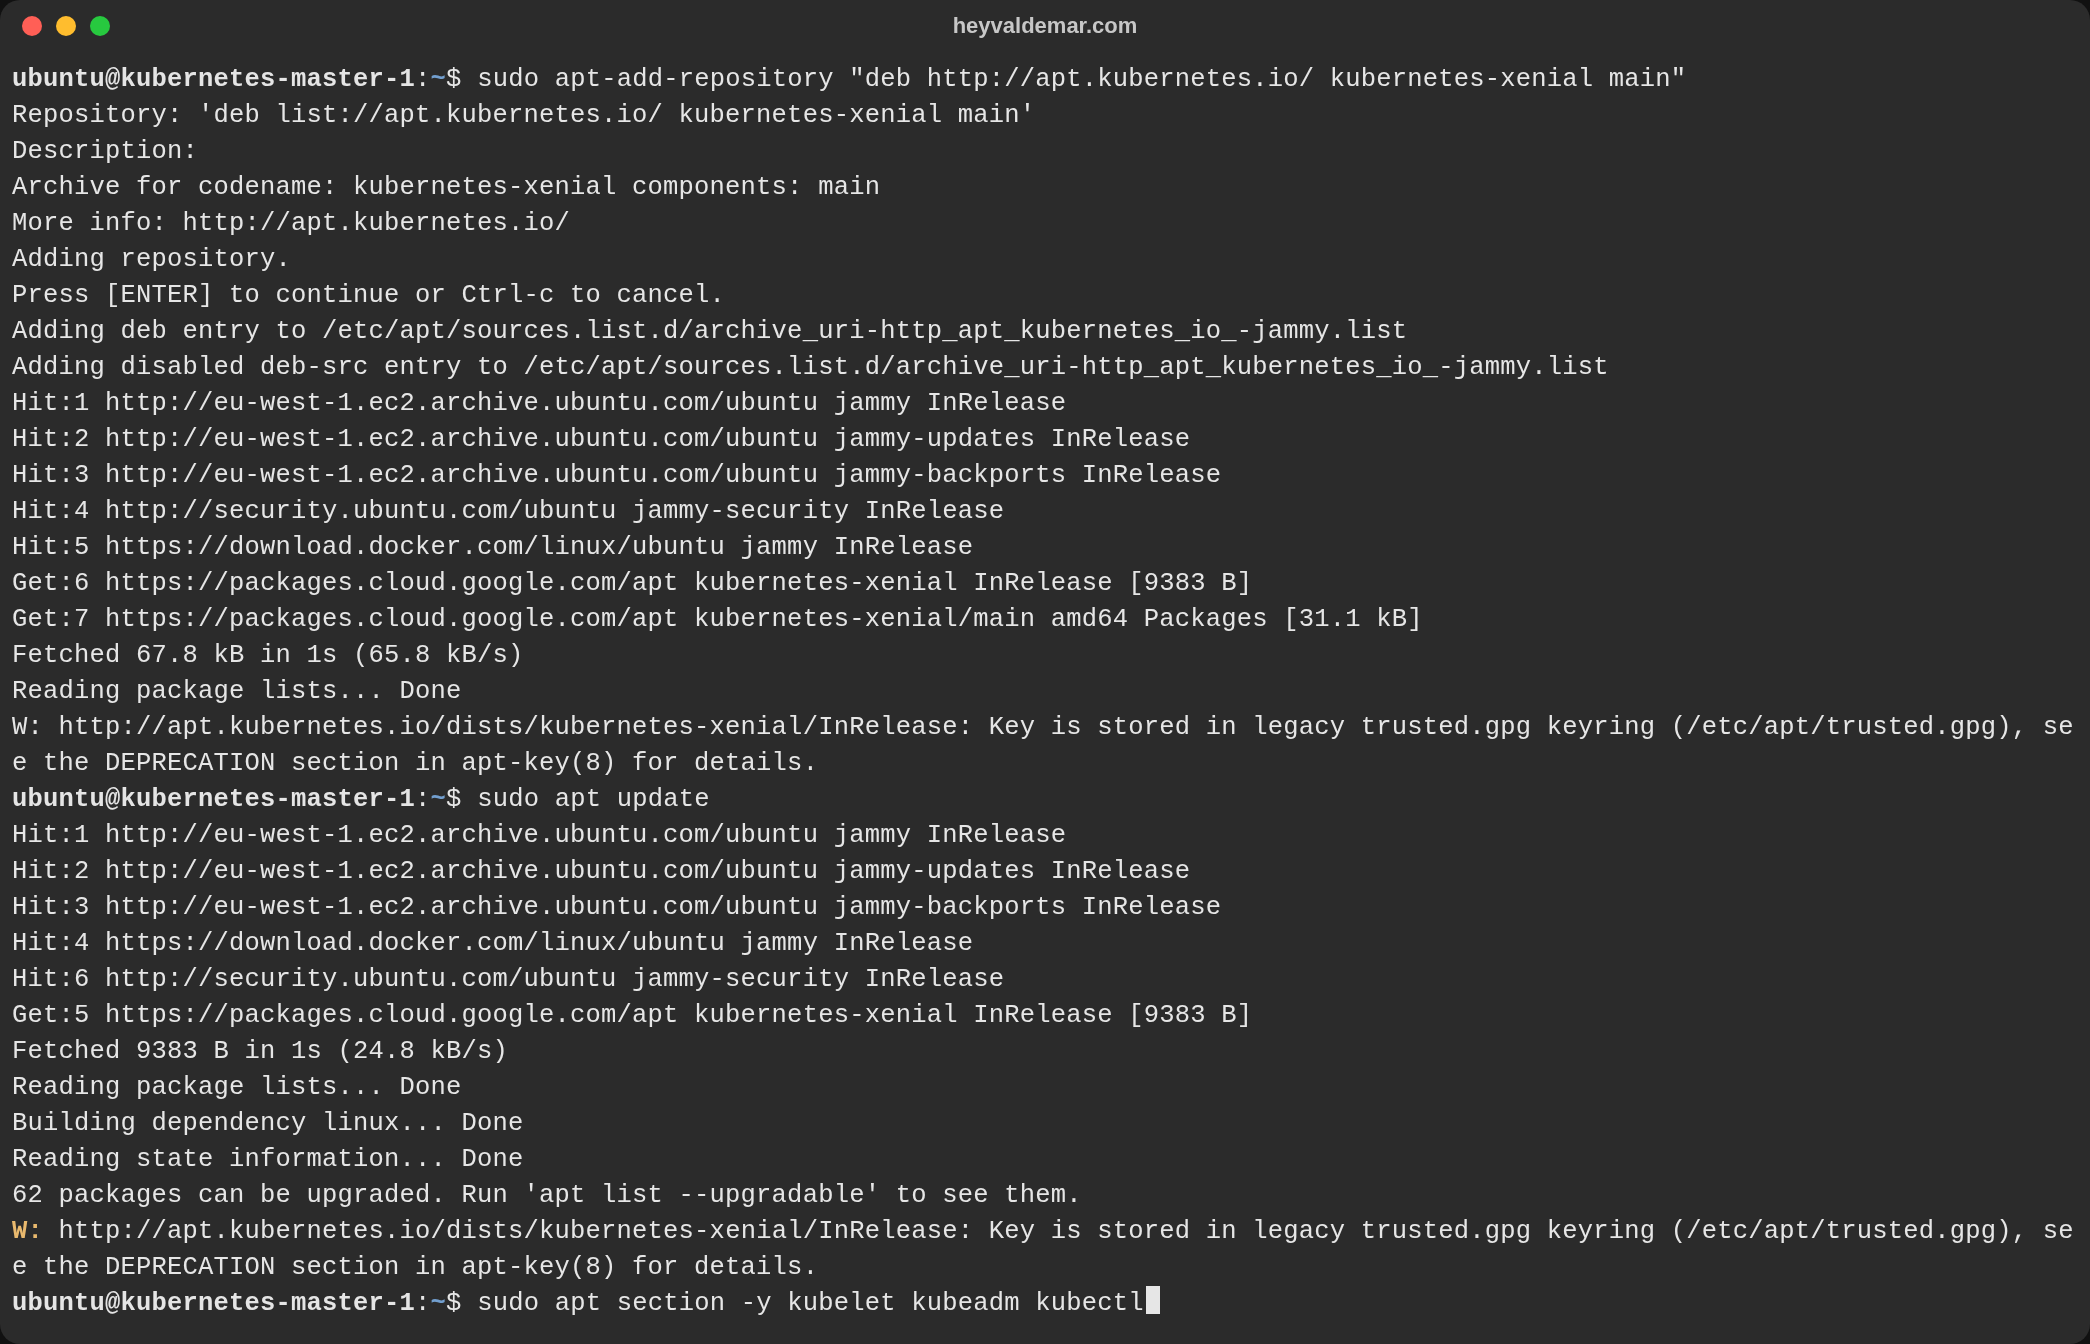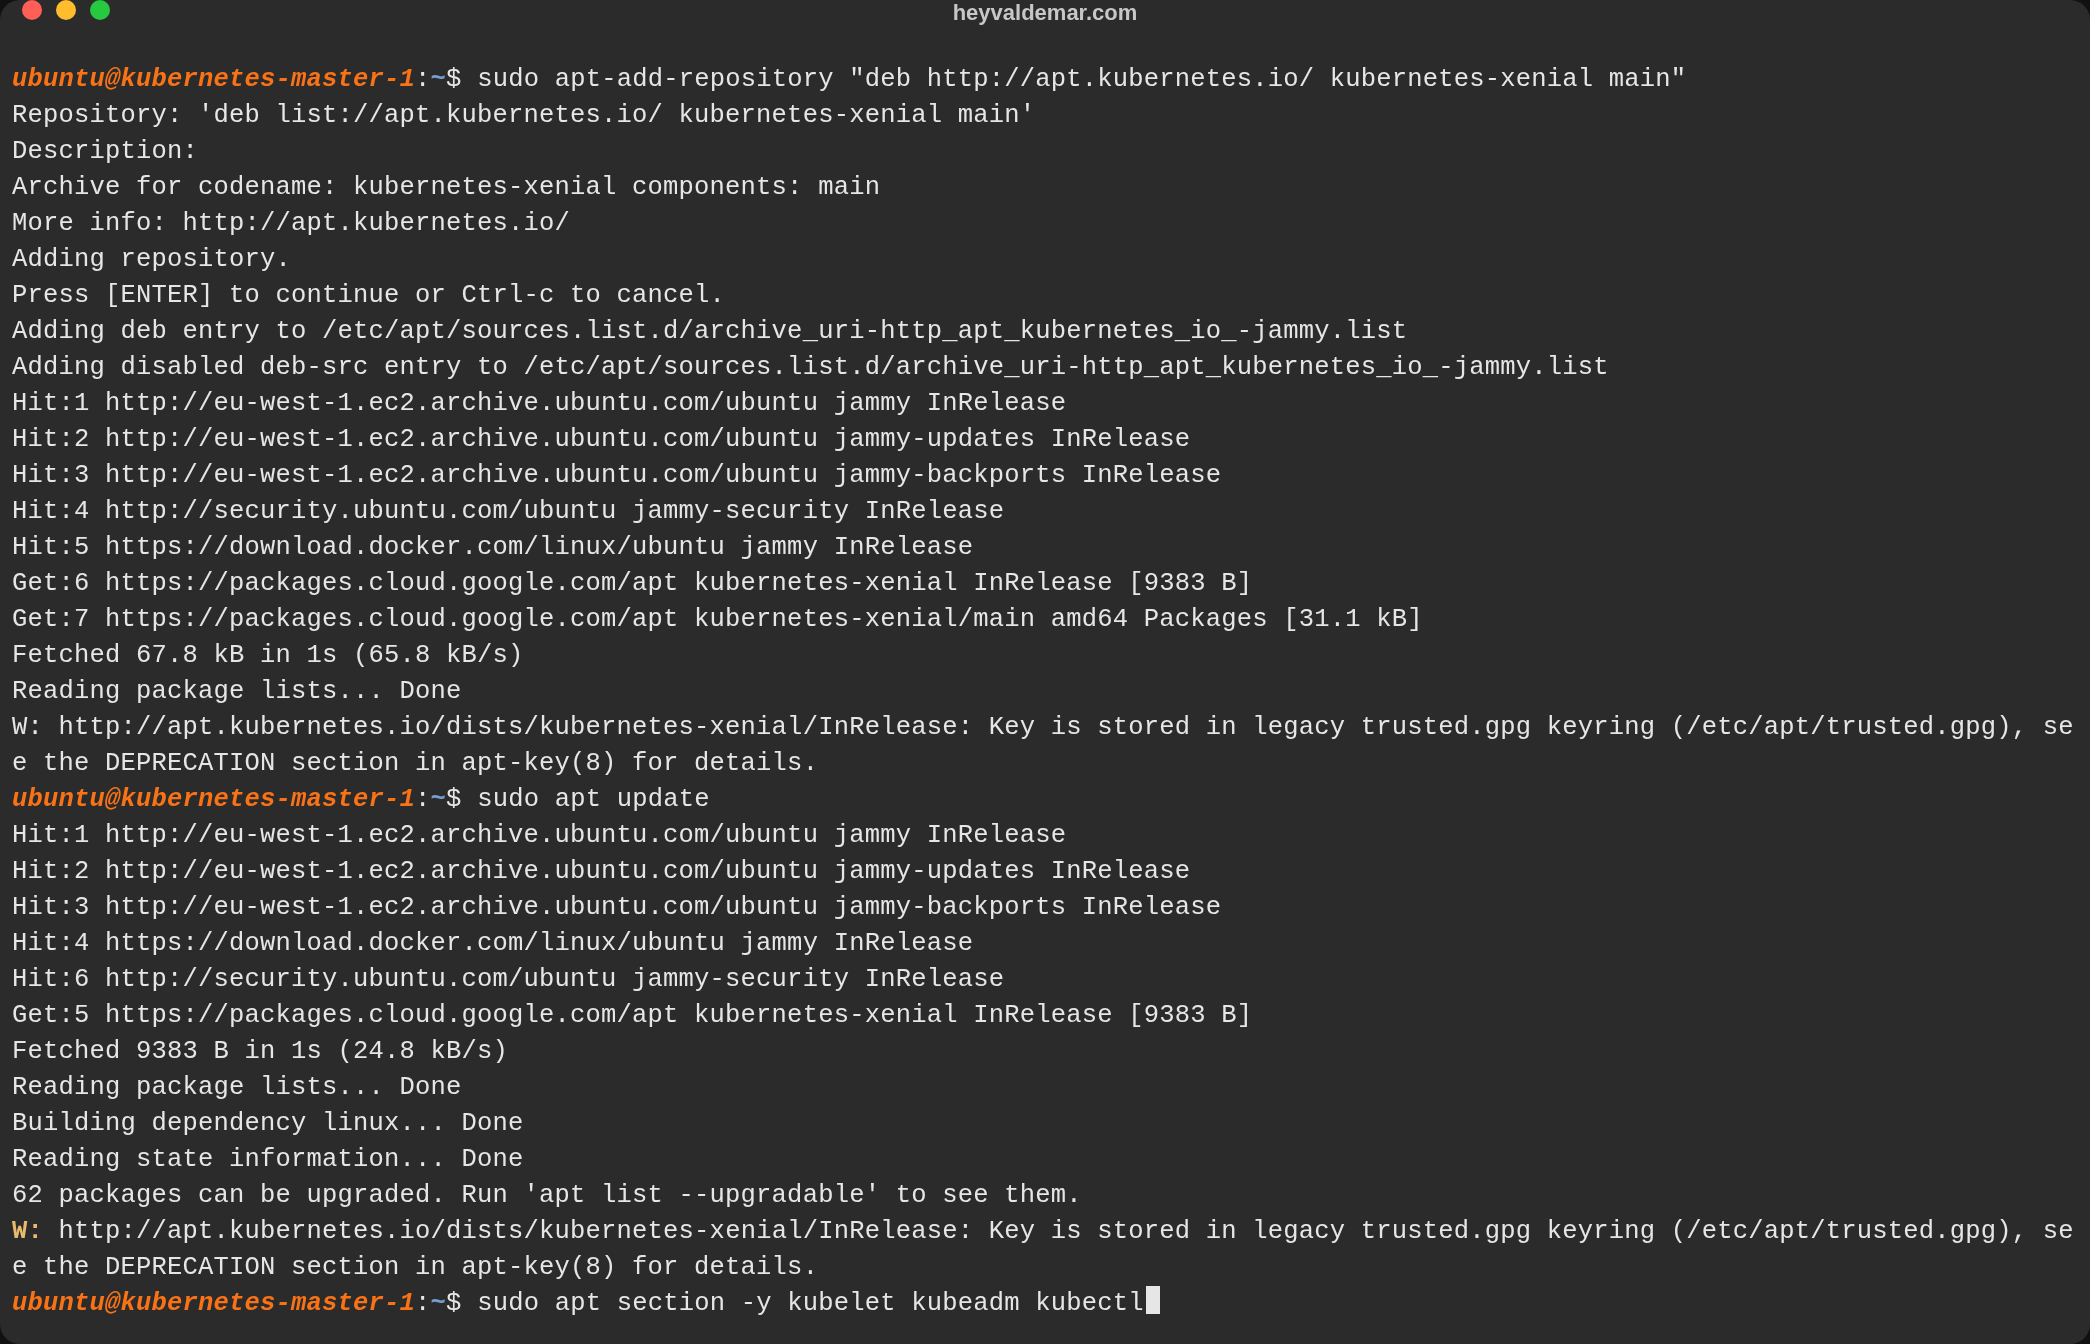--- a/index.html
+++ b/index.html
@@ -3,40 +3,40 @@
 <meta charset="utf-8">
 <style>
   html,body{margin:0;padding:0;background:#111;}
   .window{
     width:2090px;height:1344px;box-sizing:border-box;
     background:#2b2b2b;border-radius:20px;overflow:hidden;
     font-family:ui-monospace,Menlo,Consolas,"Courier New",monospace;
     display:flex;flex-direction:column;
   }
   .titlebar{
-    height:52px;display:flex;align-items:flex-start;position:relative;
+    height:52px;display:flex;align-items:center;position:relative;
     padding:0 22px;flex:0 0 auto;
   }
   .traffic{display:flex;gap:14px;}
   .tl{width:20px;height:20px;border-radius:50%;}
   .tl.red{background:#ff5f56;}
   .tl.yellow{background:#ffbd2e;}
   .tl.green{background:#27c93f;}
   .title{
     position:absolute;left:0;right:0;text-align:center;
     color:#c7c7c7;font-size:22px;font-weight:600;
     font-family:-apple-system,BlinkMacSystemFont,"Segoe UI",sans-serif;
     pointer-events:none;
   }
   .term{
     flex:1;padding:10px 12px 16px 12px;color:#e6e6e6;
     font-size:25.5px;line-height:36px;letter-spacing:0.2px;
     white-space:pre-wrap;word-break:break-all;
   }
-  .user{color:#f97316;font-weight:bold;font-style:italic;}
+  .user{color:#e5e5e5;font-weight:bold;}
   .path{color:#729fcf;font-weight:bold;}
   .dollar{color:#e6e6e6;}
   .warn{color:#e9b96e;font-weight:bold;}
   .cursor{
     display:inline-block;width:14px;height:28px;background:#e6e6e6;
     vertical-align:-4px;margin-left:2px;
   }
 </style>
 </head>
 <body>

